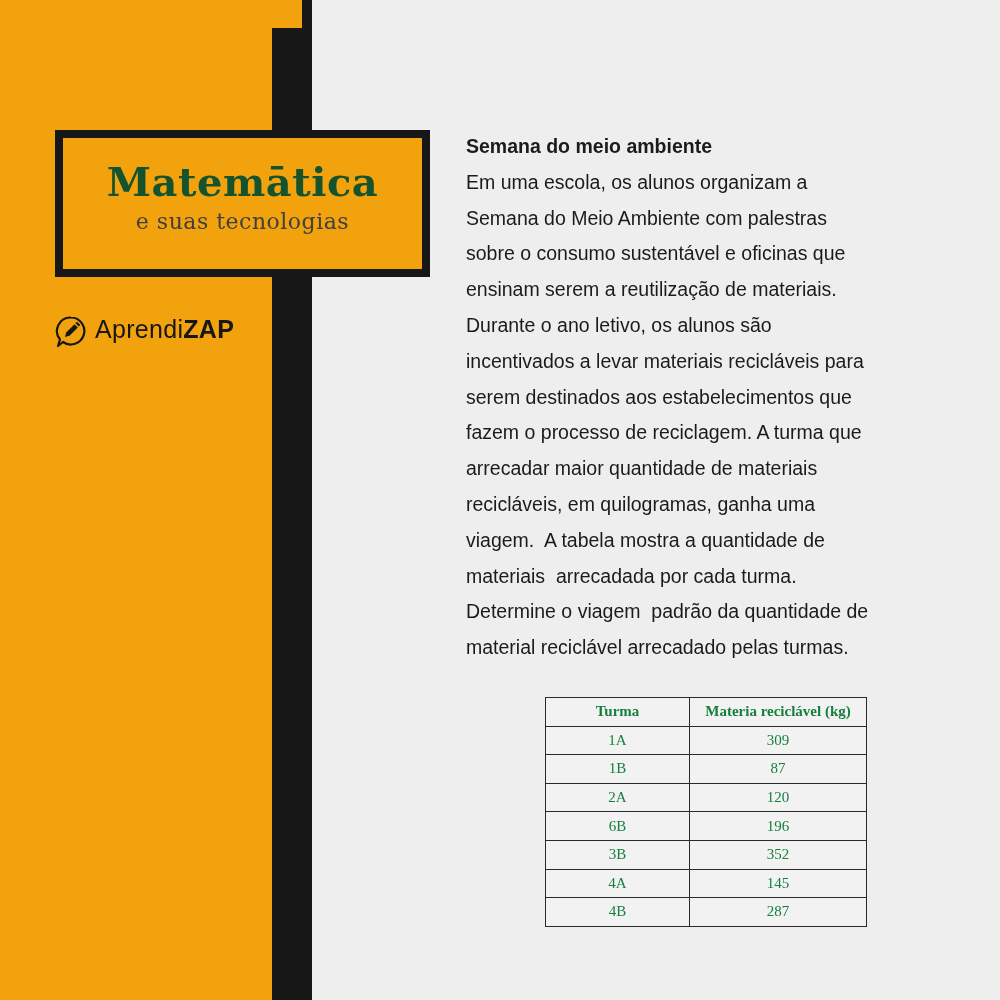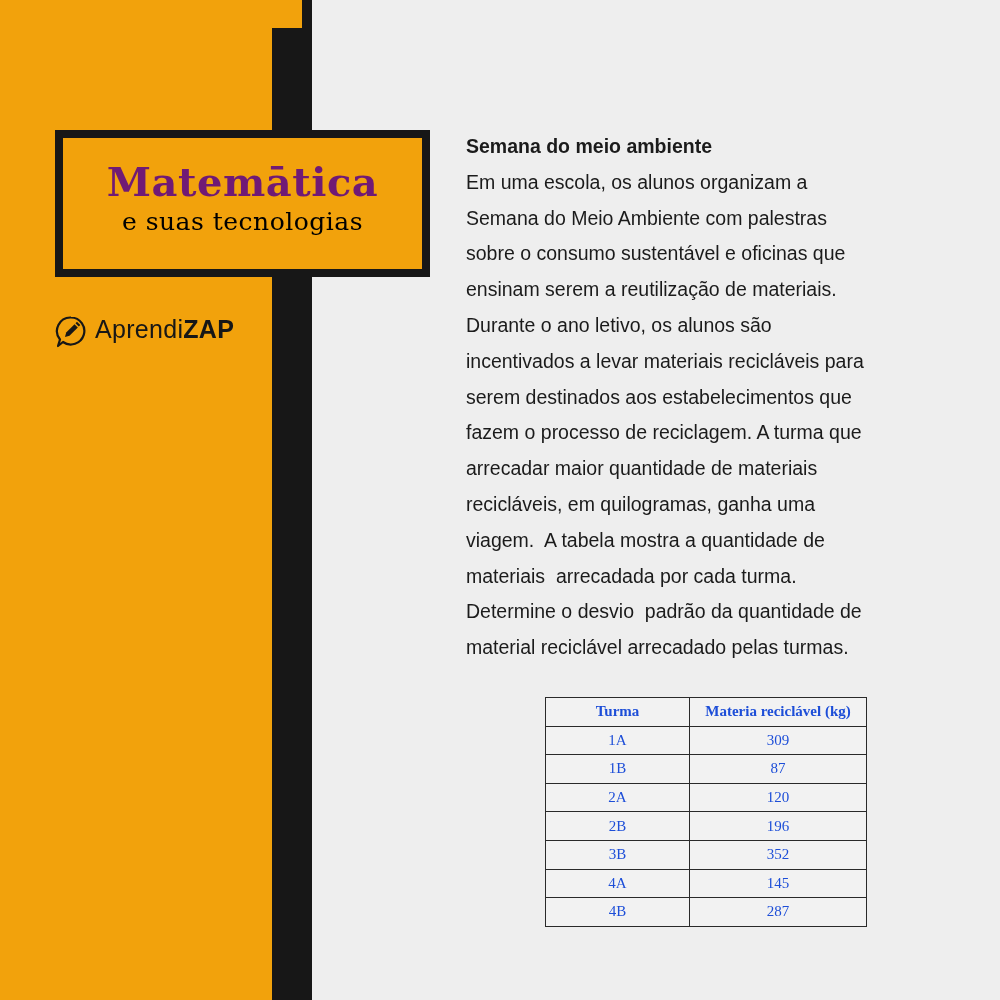--- a/index.html
+++ b/index.html
@@ -2,30 +2,30 @@
 <html><head>
 <meta charset="utf-8">
 <style>
   html, body { margin: 0; padding: 0; }
   body { width: 1000px; height: 1000px; position: relative; overflow: hidden; background: #efefef; font-family: "Liberation Sans", sans-serif; }
   .orange-panel { position: absolute; left: 0; top: 0; width: 312px; height: 1000px; background: #f2a20c; }
   .black-stripe { position: absolute; left: 272px; top: 28px; width: 40px; height: 972px; background: #171717; }
   .black-stripe-top { position: absolute; left: 302px; top: 0; width: 10px; height: 30px; background: #171717; }
   .light-panel { position: absolute; left: 312px; top: 0; width: 688px; height: 1000px; background: #eeeeee; }
   .title-box { position: absolute; left: 55px; top: 130px; width: 359px; height: 131px; border: 8px solid #171717; background: #f2a20c; text-align: center; }
-  .title-main { font-family: "DejaVu Serif", serif; font-weight: bold; font-size: 40px; color: #701a75; margin-top: 20px; letter-spacing: 0.5px; line-height: 48px; }
-  .title-sub { font-family: "DejaVu Serif", serif; font-size: 25px; color: #000000; line-height: 32px; letter-spacing: 0.5px; }
+  .title-main { font-family: "DejaVu Serif", serif; font-weight: bold; font-size: 40px; color: #14532d; margin-top: 20px; letter-spacing: 0.5px; line-height: 48px; }
+  .title-sub { font-family: "DejaVu Serif", serif; font-size: 22px; color: #404040; line-height: 32px; letter-spacing: 0.5px; }
   .logo { position: absolute; left: 55px; top: 315px; height: 36px; display: flex; align-items: flex-start; }
   .logo-icon { width: 32px; height: 34px; margin-right: 8px; }
   .logo-text { font-size: 25px; color: #171717; letter-spacing: 0.3px; }
   .logo-text b { font-weight: 900; }
   .content { position: absolute; left: 466px; top: 129px; width: 510px; color: #1b1b1b; font-size: 19.5px; line-height: 35.8px; }
   .content .heading { font-weight: bold; }
   .content .line { white-space: pre; }
-  .data-table { position: absolute; left: 545px; top: 697px; width: 322px; border-collapse: collapse; font-family: "Liberation Serif", serif; font-size: 15px; color: #1d4ed8; background: #f2f2f2; }
+  .data-table { position: absolute; left: 545px; top: 697px; width: 322px; border-collapse: collapse; font-family: "Liberation Serif", serif; font-size: 15px; color: #15803d; background: #f2f2f2; }
   .data-table th, .data-table td { border: 1.5px solid #2a2a2a; text-align: center; height: 27.6px; padding: 0; }
   .data-table th { font-weight: bold; }
   .data-table .col1 { width: 143px; }
 </style>
 </head>
 <body>
 
 <div class="orange-panel"></div>
 <div class="light-panel"></div>
 <div class="black-stripe"></div>
@@ -52,21 +52,21 @@
   <div class="line">sobre o consumo sustentável e oficinas que</div>
   <div class="line">ensinam serem a reutilização de materiais.</div>
   <div class="line">Durante o ano letivo, os alunos são</div>
   <div class="line">incentivados a levar materiais recicláveis para</div>
   <div class="line">serem destinados aos estabelecimentos que</div>
   <div class="line">fazem o processo de reciclagem. A turma que</div>
   <div class="line">arrecadar maior quantidade de materiais</div>
   <div class="line">recicláveis, em quilogramas, ganha uma</div>
   <div class="line">viagem.  A tabela mostra a quantidade de</div>
   <div class="line">materiais  arrecadada por cada turma.</div>
-  <div class="line">Determine o desvio  padrão da quantidade de</div>
+  <div class="line">Determine o viagem  padrão da quantidade de</div>
   <div class="line">material reciclável arrecadado pelas turmas.</div>
 </div>
 
 <table class="data-table">
   <thead>
     <tr>
       <th class="col1">Turma</th>
       <th>Materia reciclável (kg)</th>
     </tr>
   </thead>
@@ -77,21 +77,21 @@
       </tr>
     <tr>
         <td>1B</td>
         <td>87</td>
       </tr>
     <tr>
         <td>2A</td>
         <td>120</td>
       </tr>
     <tr>
-        <td>2B</td>
+        <td>6B</td>
         <td>196</td>
       </tr>
     <tr>
         <td>3B</td>
         <td>352</td>
       </tr>
     <tr>
         <td>4A</td>
         <td>145</td>
       </tr>

